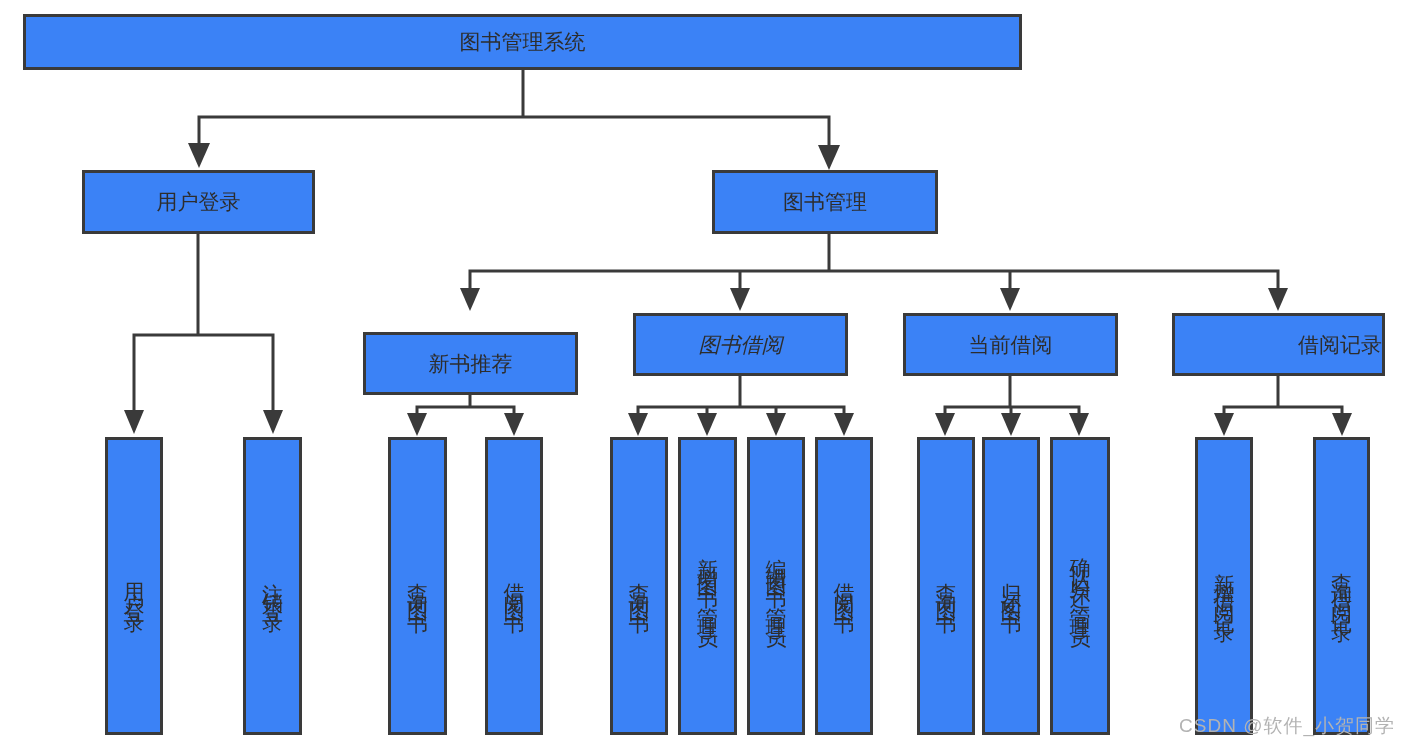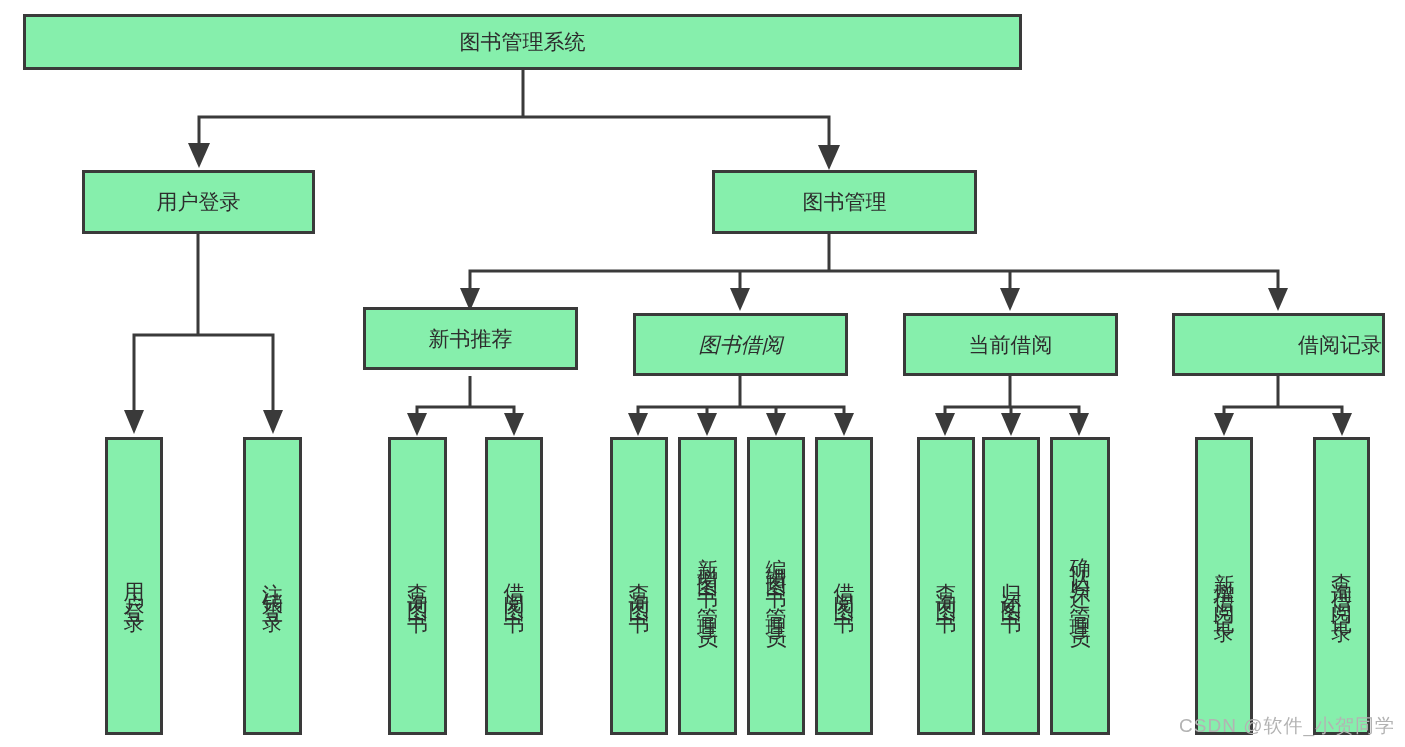--- a/index.html
+++ b/index.html
@@ -9,21 +9,21 @@
     height: 747px;
     background: #ffffff;
     font-family: "Liberation Sans", sans-serif;
     overflow: hidden;
   }
   svg.wires { position: absolute; left: 0; top: 0; z-index: 1; }
   .box {
     position: absolute;
     box-sizing: border-box;
     border: 3px solid #3a3a3a;
-    background: #86efac;
+    background: #3b82f6;
     color: #2d2d2d;
     display: flex;
     align-items: center;
     justify-content: center;
     font-size: 21px;
     z-index: 2;
   }
   .vbox span {
     writing-mode: vertical-rl;
     text-orientation: mixed;
@@ -91,25 +91,25 @@
     </g>
   </svg>
 
   <div class="box" style="left:23px; top:14px; width:999px; height:56px;">
     <span>图书管理系统</span>
   </div>
 
   <div class="box" style="left:82px; top:170px; width:233px; height:64px;">
     <span>用户登录</span>
   </div>
-  <div class="box" style="left:712px; top:170px; width:265px; height:64px;">
+  <div class="box" style="left:712px; top:170px; width:226px; height:64px;">
     <span>图书管理</span>
   </div>
 
-  <div class="box" style="left:363px; top:307px; width:215px; height:63px;">
+  <div class="box" style="left:363px; top:332px; width:215px; height:63px;">
     <span>新书推荐</span>
   </div>
   <div class="box" style="left:633px; top:313px; width:215px; height:63px;font-style:italic;">
     <span>图书借阅</span>
   </div>
   <div class="box" style="left:903px; top:313px; width:215px; height:63px;">
     <span>当前借阅</span>
   </div>
   <div class="box" style="left:1172px; top:313px; width:213px; height:63px;justify-content:flex-end;">
     <span>借阅记录</span>

